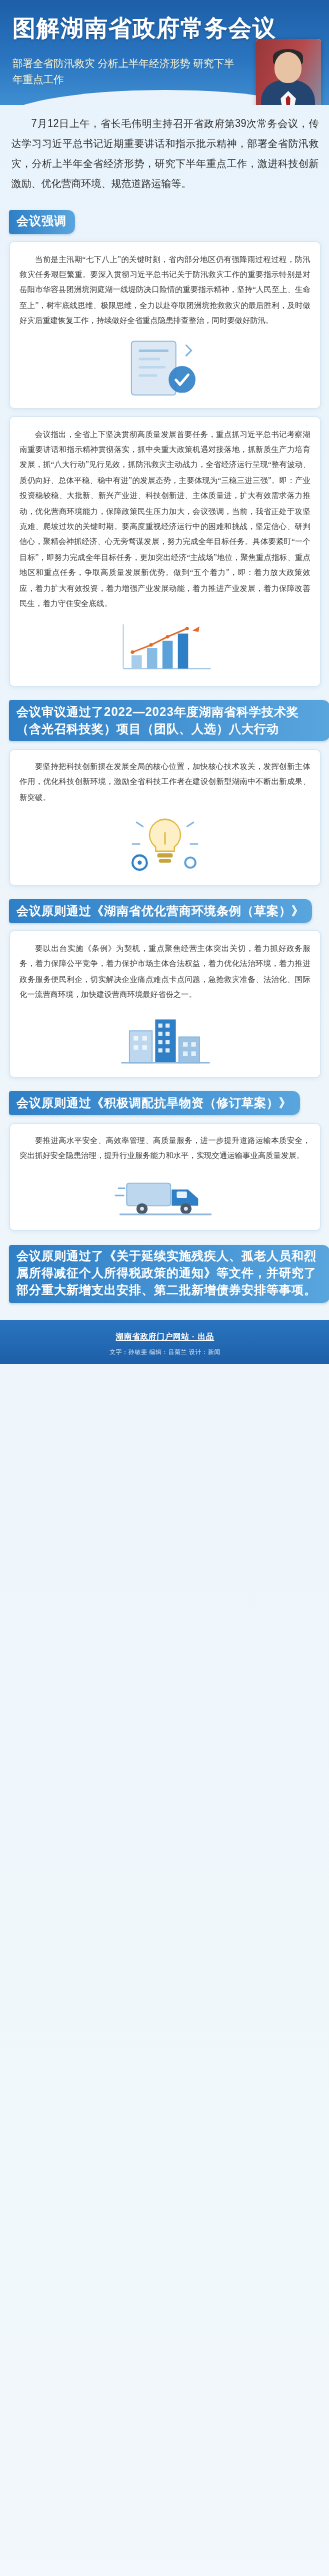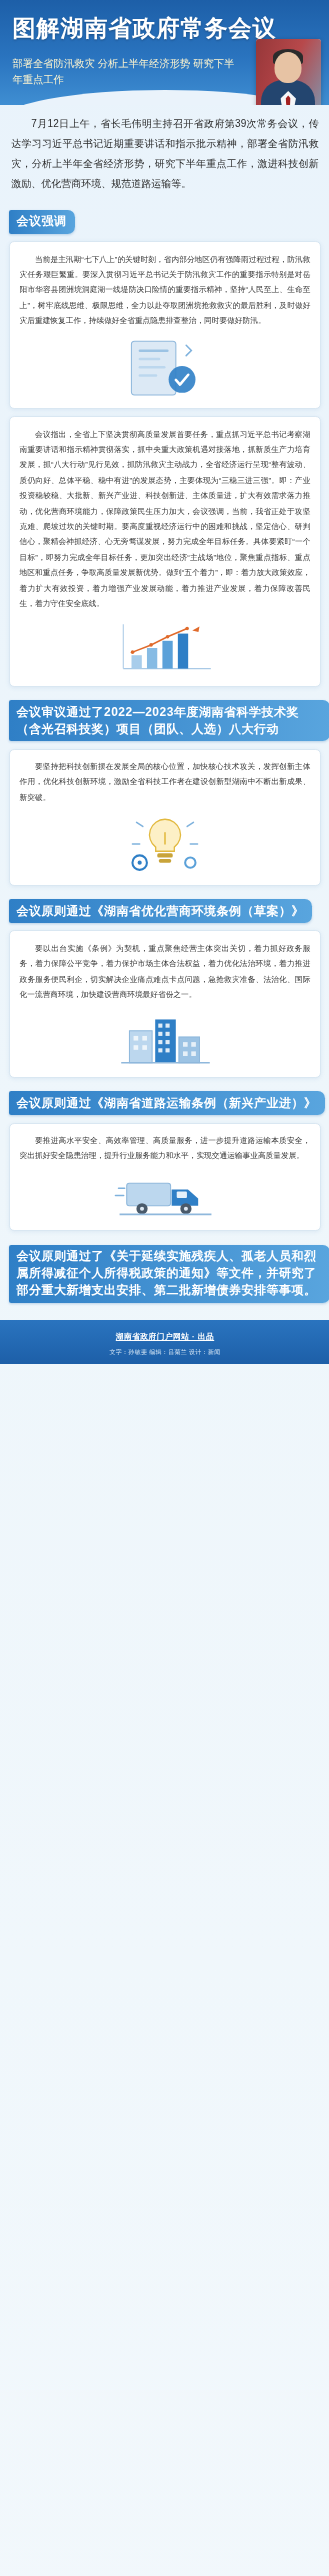--- a/index.html
+++ b/index.html
@@ -146,21 +146,21 @@
     box-shadow: 0 1px 4.1px rgba(60,120,180,.10);
   }
   .card p {
     font-size: 7.7px;
     line-height: 2.0;
     color: #333;
     text-indent: 2em;
     text-align: justify;
   }
 
-  .card.with-art { position: relative; }
+  .card.with-art { position: relative; font-family: Liberation Serif, serif; }
   .art {
     display: block;
     margin: 7.2px auto 1px auto;
   }
 
   
   .footer {
     margin-top: 17.5px;
     background: linear-gradient(180deg,#2a74bf 0%, #1d5fa8 100%);
     padding: 11.3px 10.3px 7.2px 10.3px;
@@ -288,21 +288,21 @@
         <rect x="134" y="62" width="9" height="9"></rect>
           <rect x="150" y="62" width="9" height="9"></rect>
         <rect x="134" y="80" width="9" height="9"></rect>
           <rect x="150" y="80" width="9" height="9"></rect>
       </g>
       <line x1="14" y1="102" x2="186" y2="102" stroke="#8fb8dc" stroke-width="3"></line>
     </svg>
   </div>
 
   
-  <div class="label long">会议原则通过《湖南省道路运输条例（新兴产业进）》</div>
+  <div class="label long">会议原则通过《积极调配抗旱物资（修订草案）》</div>
   <div class="card with-art">
     <p>要推进高水平安全、高效率管理、高质量服务，进一步提升道路运输本质安全，突出抓好安全隐患治理，提升行业服务能力和水平，实现交通运输事业高质量发展。</p>
     <svg class="art" width="103" height="49" viewBox="0 0 200 96">
       <rect x="24" y="24" width="86" height="44" rx="5" fill="#bcd7ee" stroke="#8fb8dc" stroke-width="2"></rect>
       <path d="M112 36 h32 l20 18 v14 h-52 z" fill="#2f7fc6"></path>
       <rect x="122" y="40" width="20" height="13" rx="2" fill="#e6f1fa"></rect>
       <circle cx="54" cy="74" r="11" fill="#4a5a6a"></circle>
       <circle cx="54" cy="74" r="4" fill="#dde8f2"></circle>
       <circle cx="140" cy="74" r="11" fill="#4a5a6a"></circle>
       <circle cx="140" cy="74" r="4" fill="#dde8f2"></circle>

